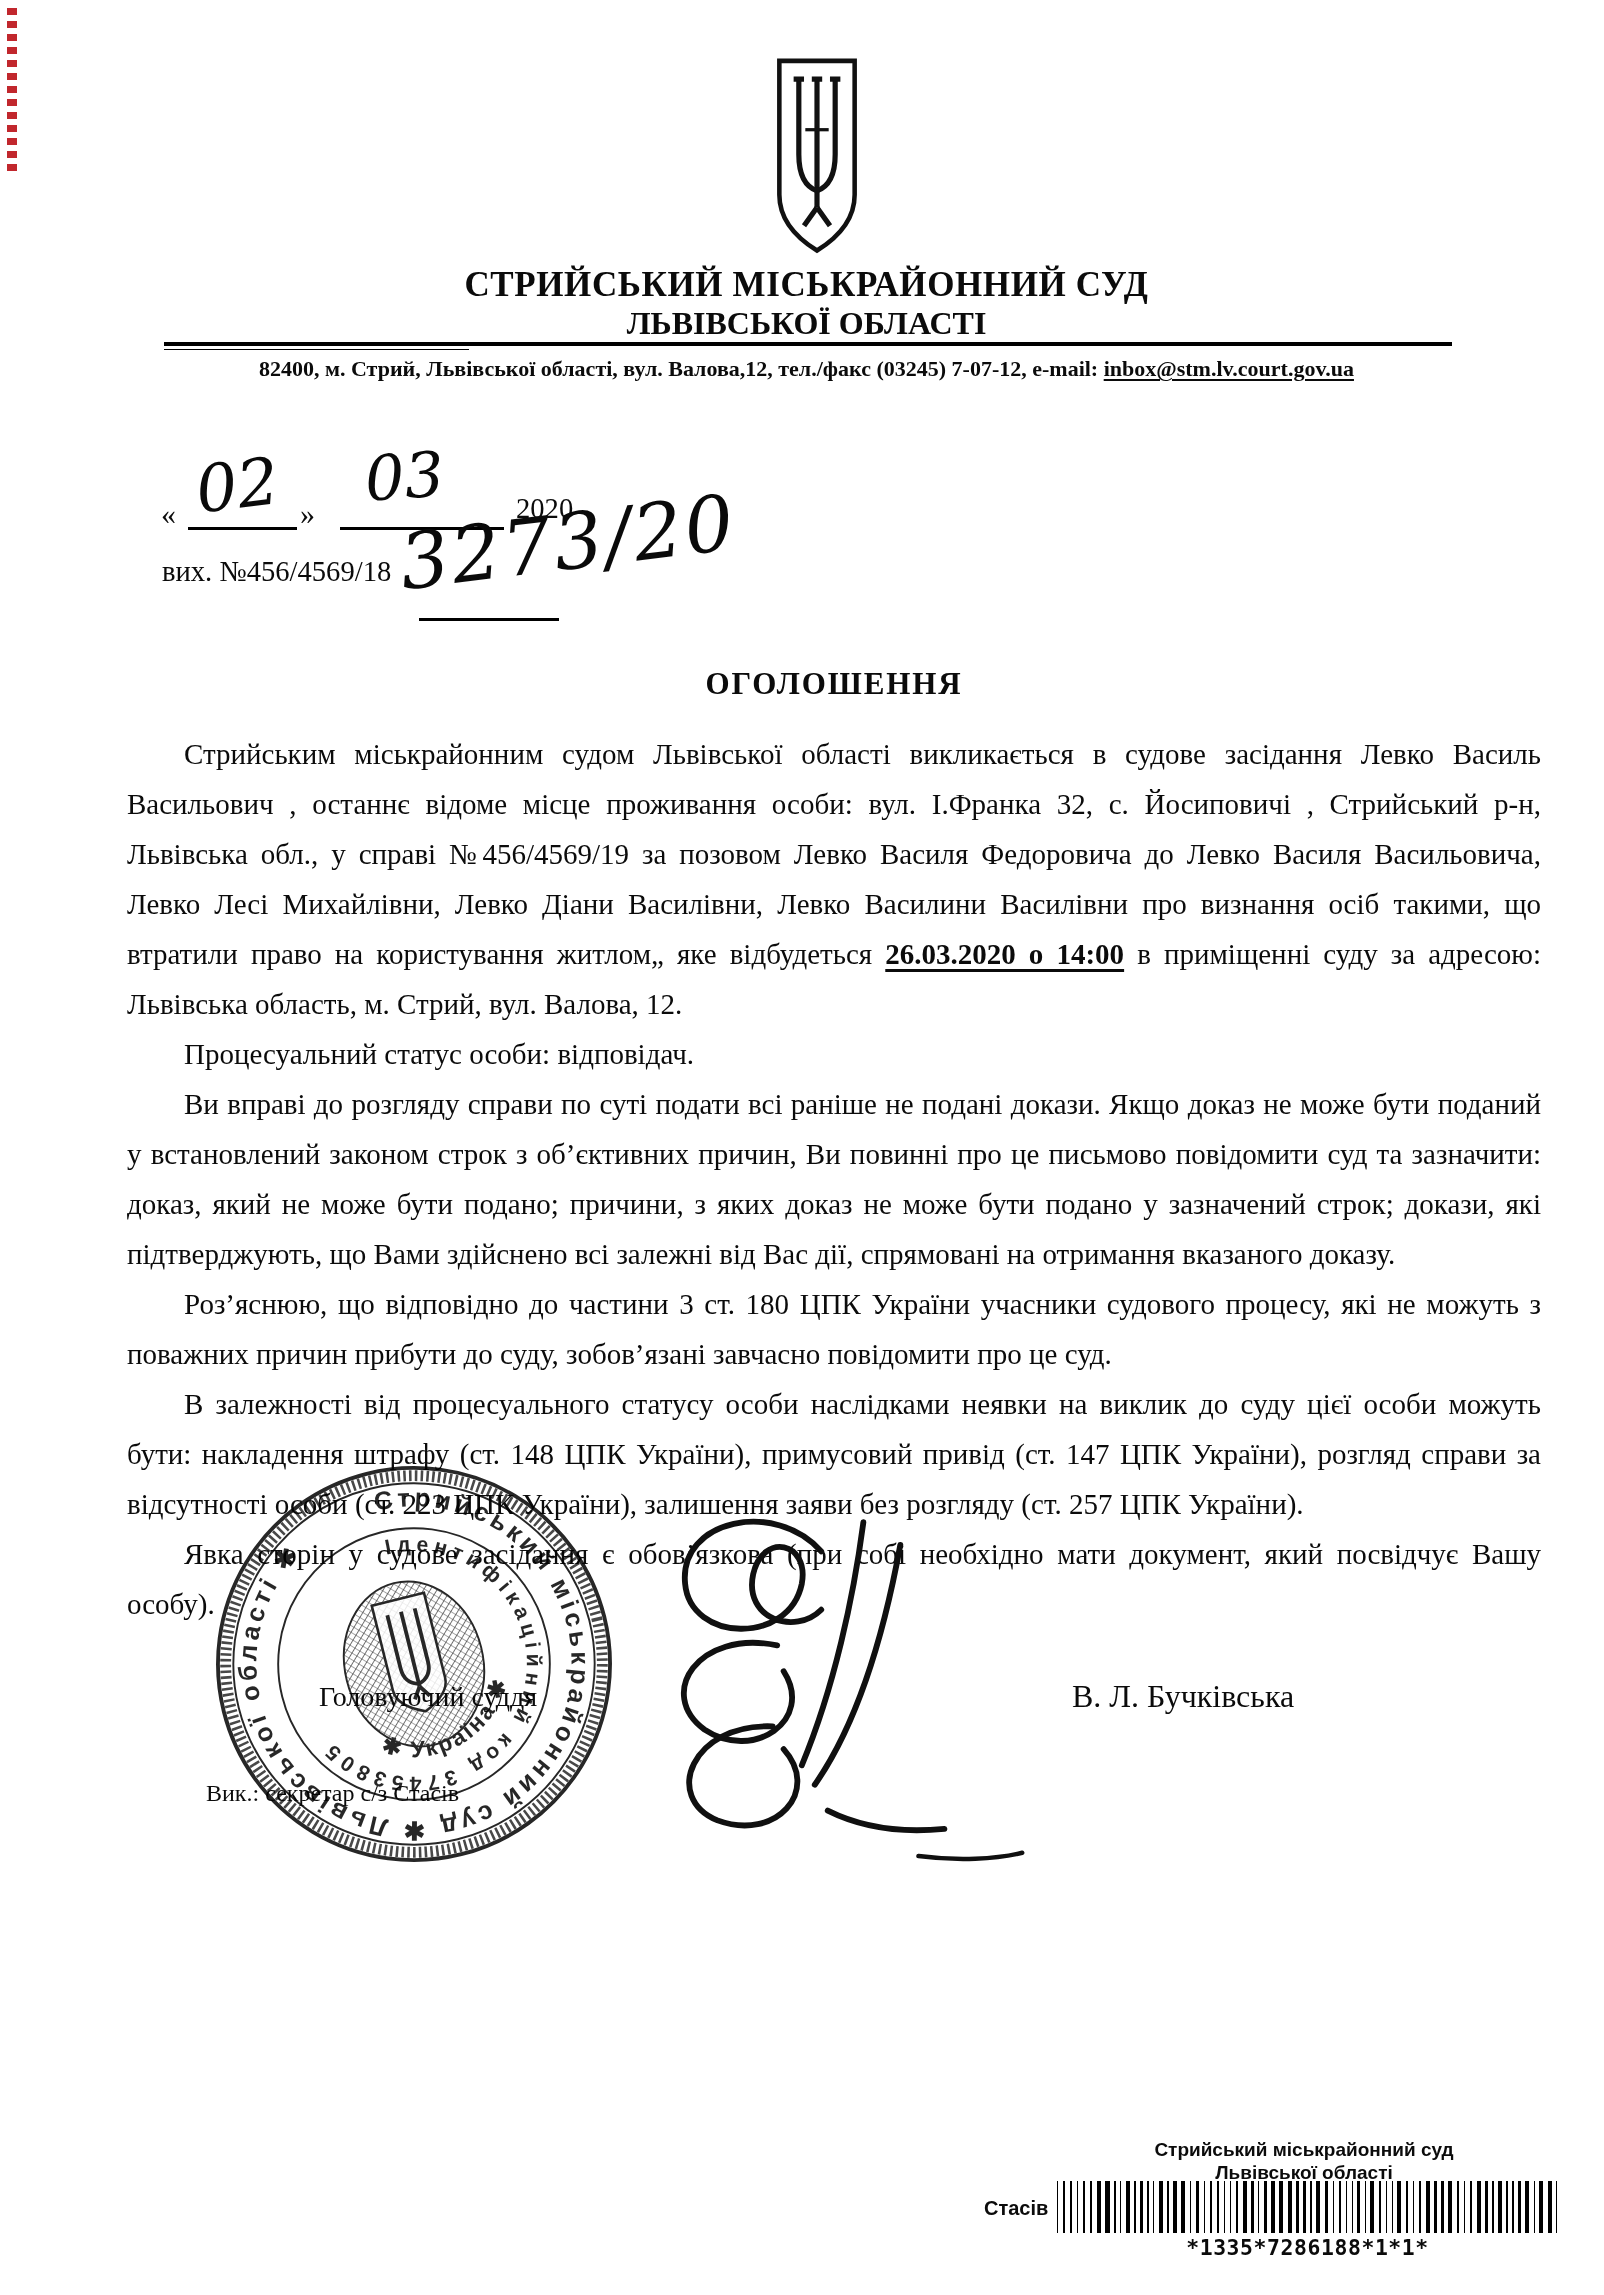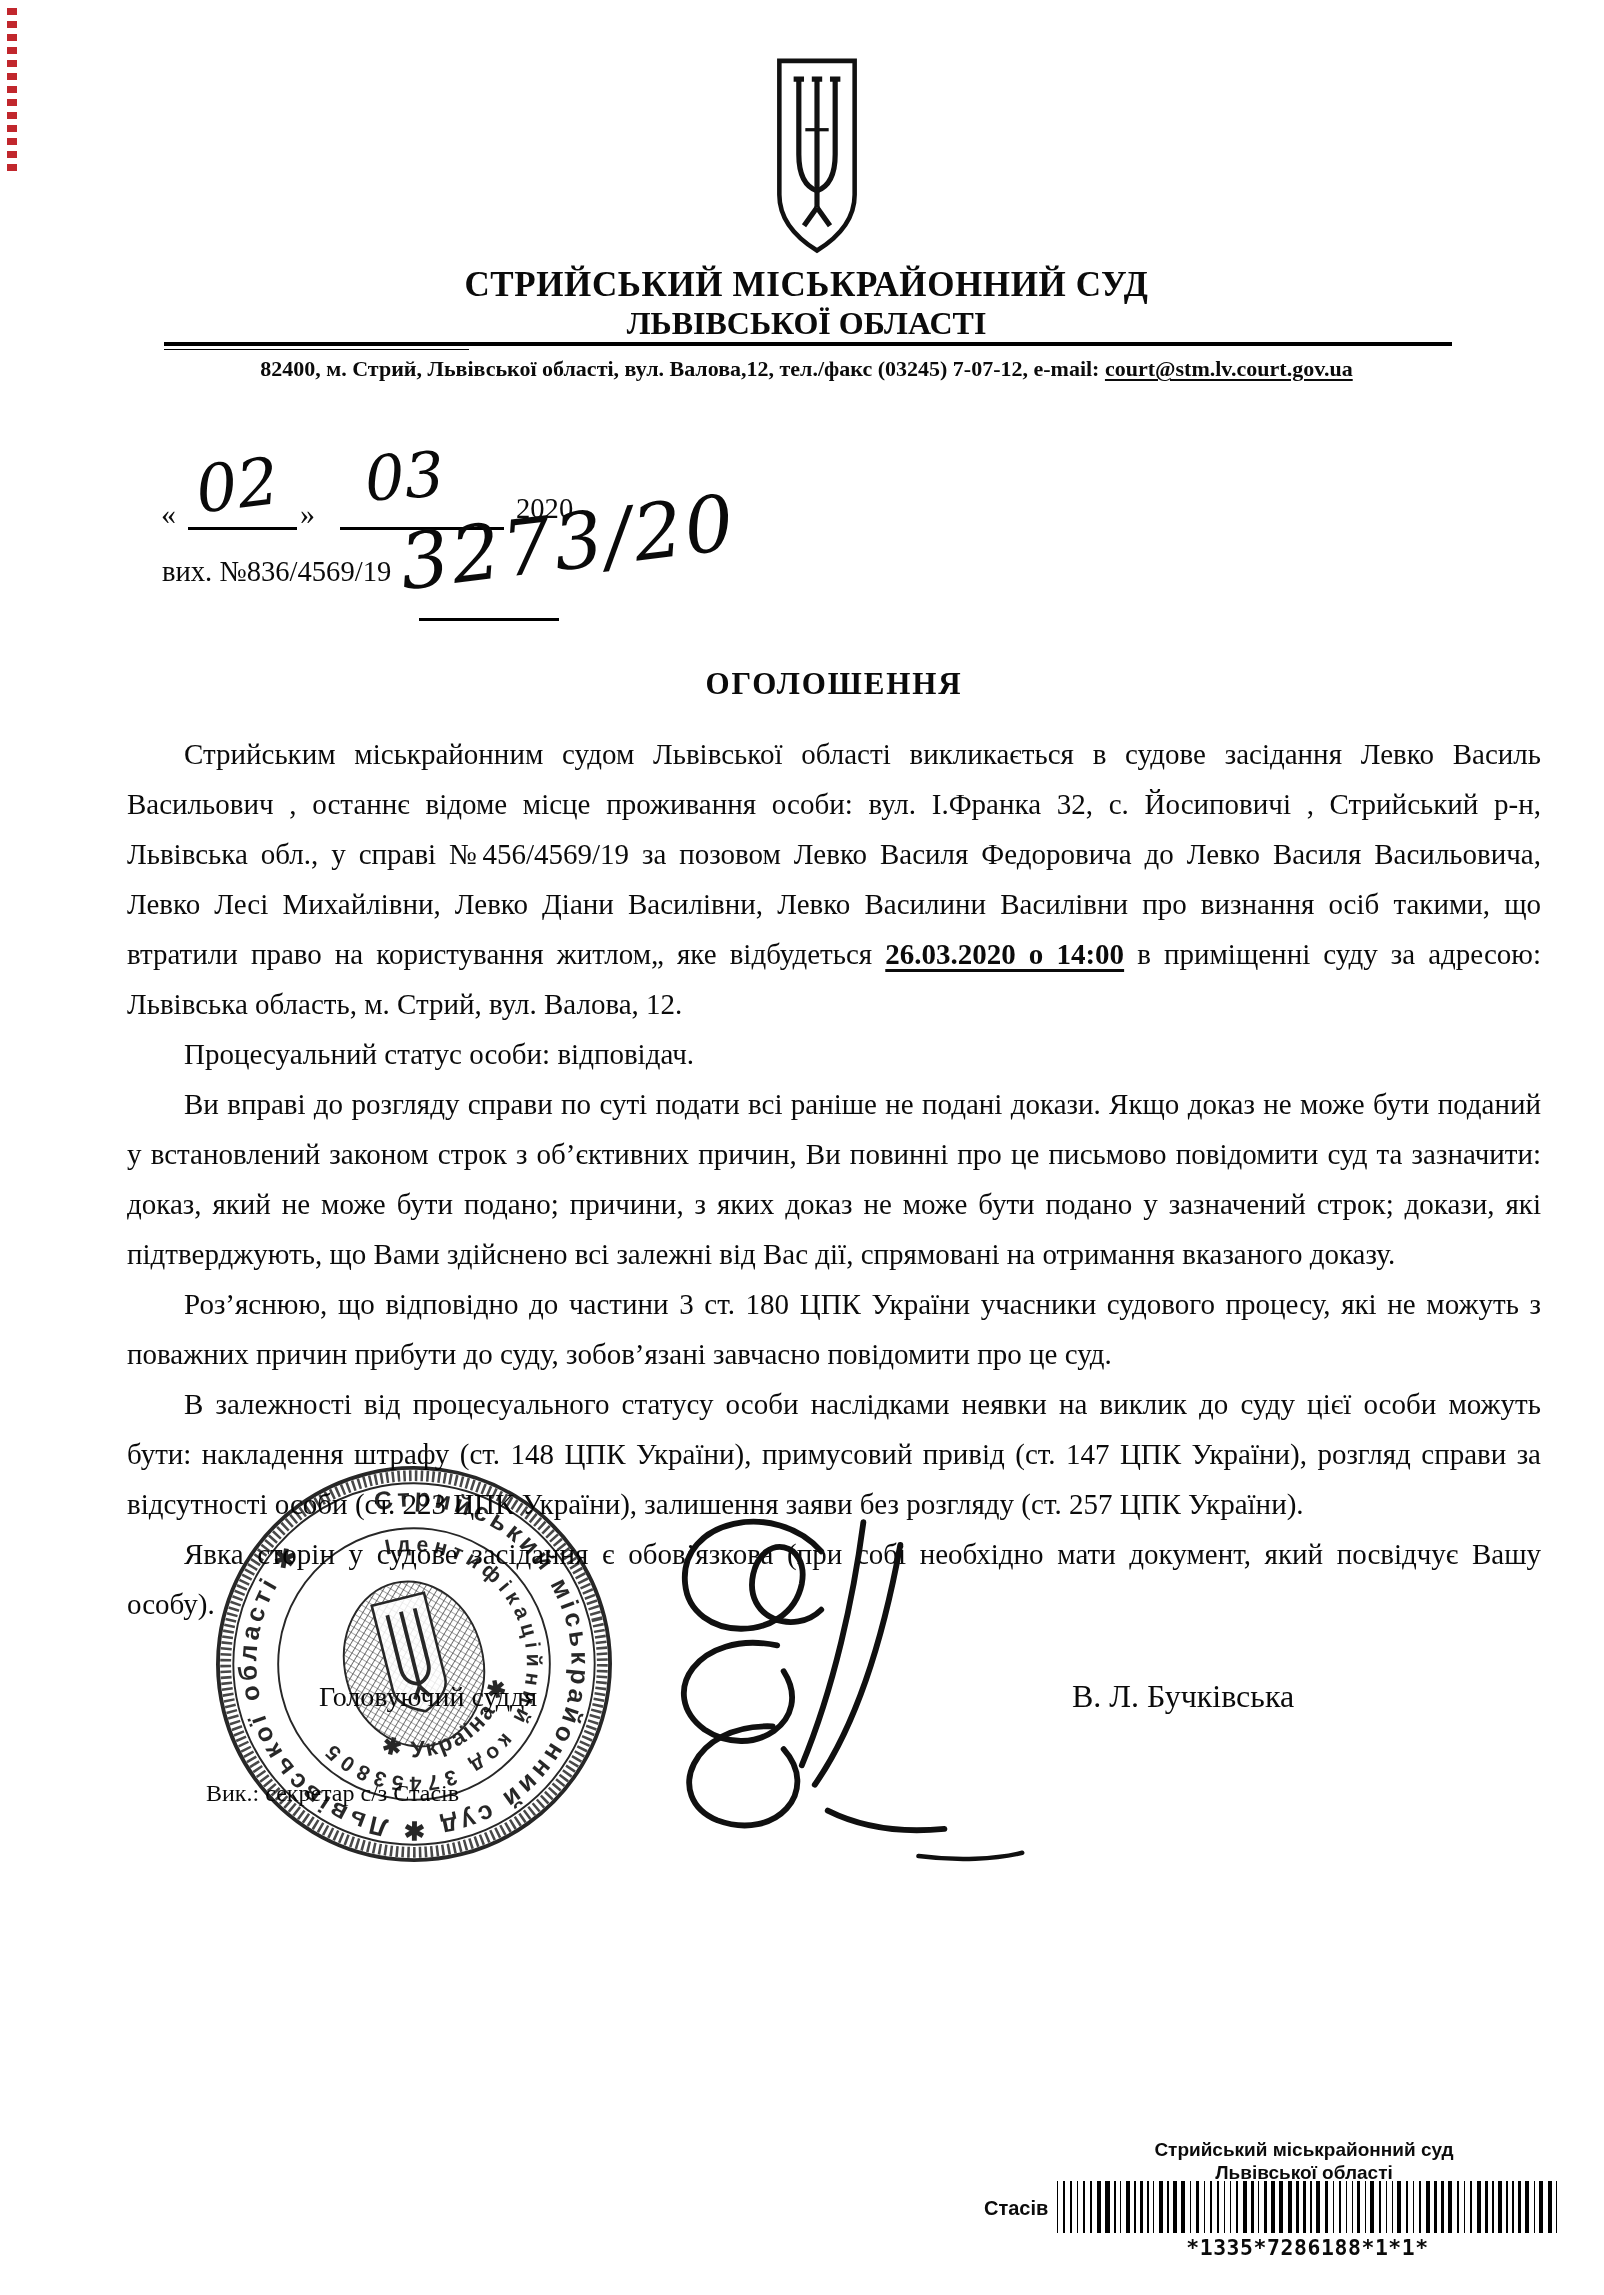--- a/index.html
+++ b/index.html
@@ -77,31 +77,31 @@
       <path d="M66,232 L46,260 M66,232 L86,260"></path>
       <path d="M30,34 h16 M58,34 h16 M86,34 h16"></path>
       <path d="M48,112 h36" stroke-width="5"></path>
     </g>
   </svg>
   <div class="court1">СТРИЙСЬКИЙ МІСЬКРАЙОННИЙ СУД</div>
   <div class="court2">ЛЬВІВСЬКОЇ ОБЛАСТІ</div>
   <div class="header-rule"></div>
   <div class="header-rule2"></div>
   <div class="address">
-    <span>82400, м. Стрий, Львівської області, вул. Валова,12, тел./факс (03245) 7-07-12, e-mail: </span><span class="email">court@stm.lv.court.gov.ua</span>
+    <span>82400, м. Стрий, Львівської області, вул. Валова,12, тел./факс (03245) 7-07-12, e-mail: </span><span class="email">inbox@stm.lv.court.gov.ua</span>
   </div>
 
   <span class="q" style="left:161px;top:497px;">«</span>
   <div class="u-line" style="left:188px;top:527px;width:109px;"></div>
   <span class="hw hw-day">02</span>
   <span class="q" style="left:300px;top:497px;">»</span>
   <div class="u-line" style="left:340px;top:527px;width:164px;"></div>
   <span class="hw hw-month">03</span>
   <span class="year">2020</span>
-  <span class="out-no">вих. №836/4569/19</span>
+  <span class="out-no">вих. №456/4569/18</span>
   <div class="u-line" style="left:419px;top:618px;width:140px;"></div>
   <span class="hw hw-outno">3273/20</span>
 
   <div class="title">ОГОЛОШЕННЯ</div>
 
   <div class="body">
     <p><span>Стрийським міськрайонним судом Львівської області викликається в судове засідання Левко Василь Васильович , останнє відоме місце проживання особи: вул. І.Франка 32, с. Йосиповичі , Стрийський р-н, Львівська обл., у справі №456/4569/19 за позовом Левко Василя Федоровича до Левко Василя Васильовича, Левко Лесі Михайлівни, Левко Діани Василівни, Левко Василини Василівни про визнання осіб такими, що втратили право на користування житлом„ яке відбудеться </span><span class="dt">26.03.2020 о 14:00</span><span> в приміщенні суду за адресою: Львівська область, м. Стрий, вул. Валова, 12.</span></p>
     <p>Процесуальний статус особи: відповідач.</p>
     <p>Ви вправі до розгляду справи по суті подати всі раніше не подані докази. Якщо доказ не може бути поданий у встановлений законом строк з об’єктивних причин, Ви повинні про це письмово повідомити суд та зазначити: доказ, який не може бути подано; причини, з яких доказ не може бути подано у зазначений строк; докази, які підтверджують, що Вами здійснено всі залежні від Вас дії, спрямовані на отримання вказаного доказу.</p>
     <p>Роз’яснюю, що відповідно до частини 3 ст. 180 ЦПК України учасники судового процесу, які не можуть з поважних причин прибути до суду, зобов’язані завчасно повідомити про це суд.</p>

